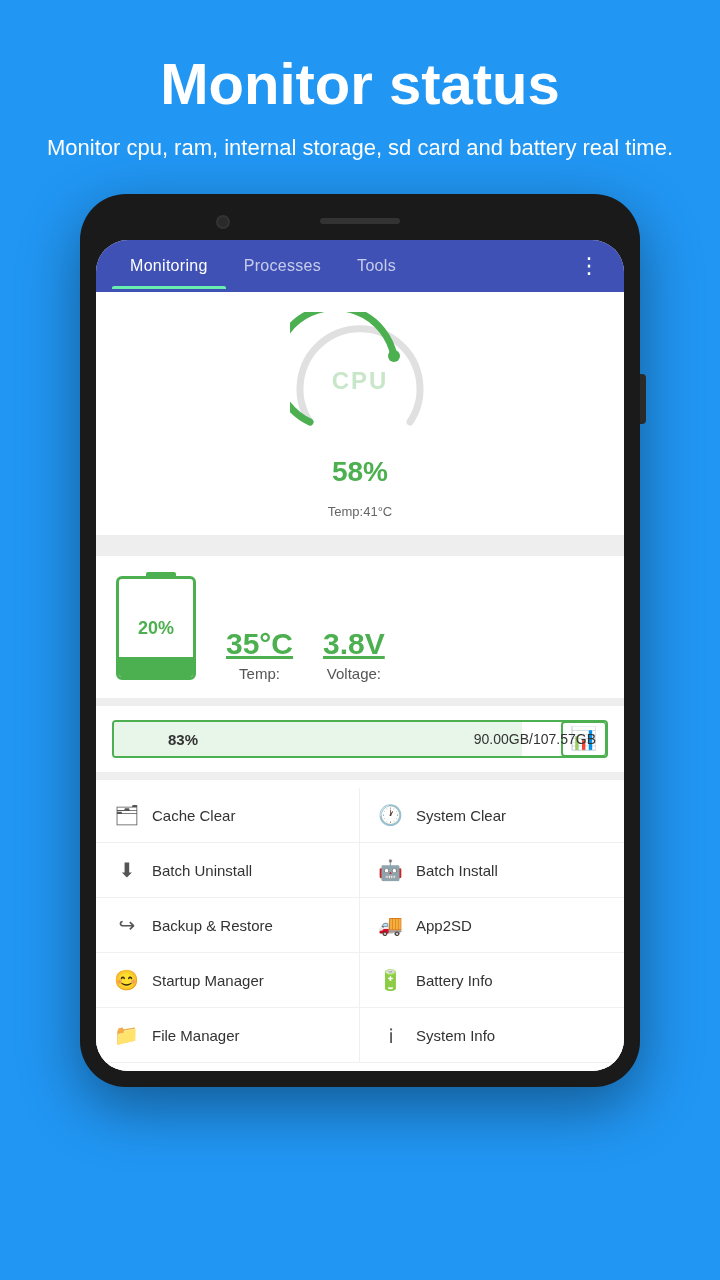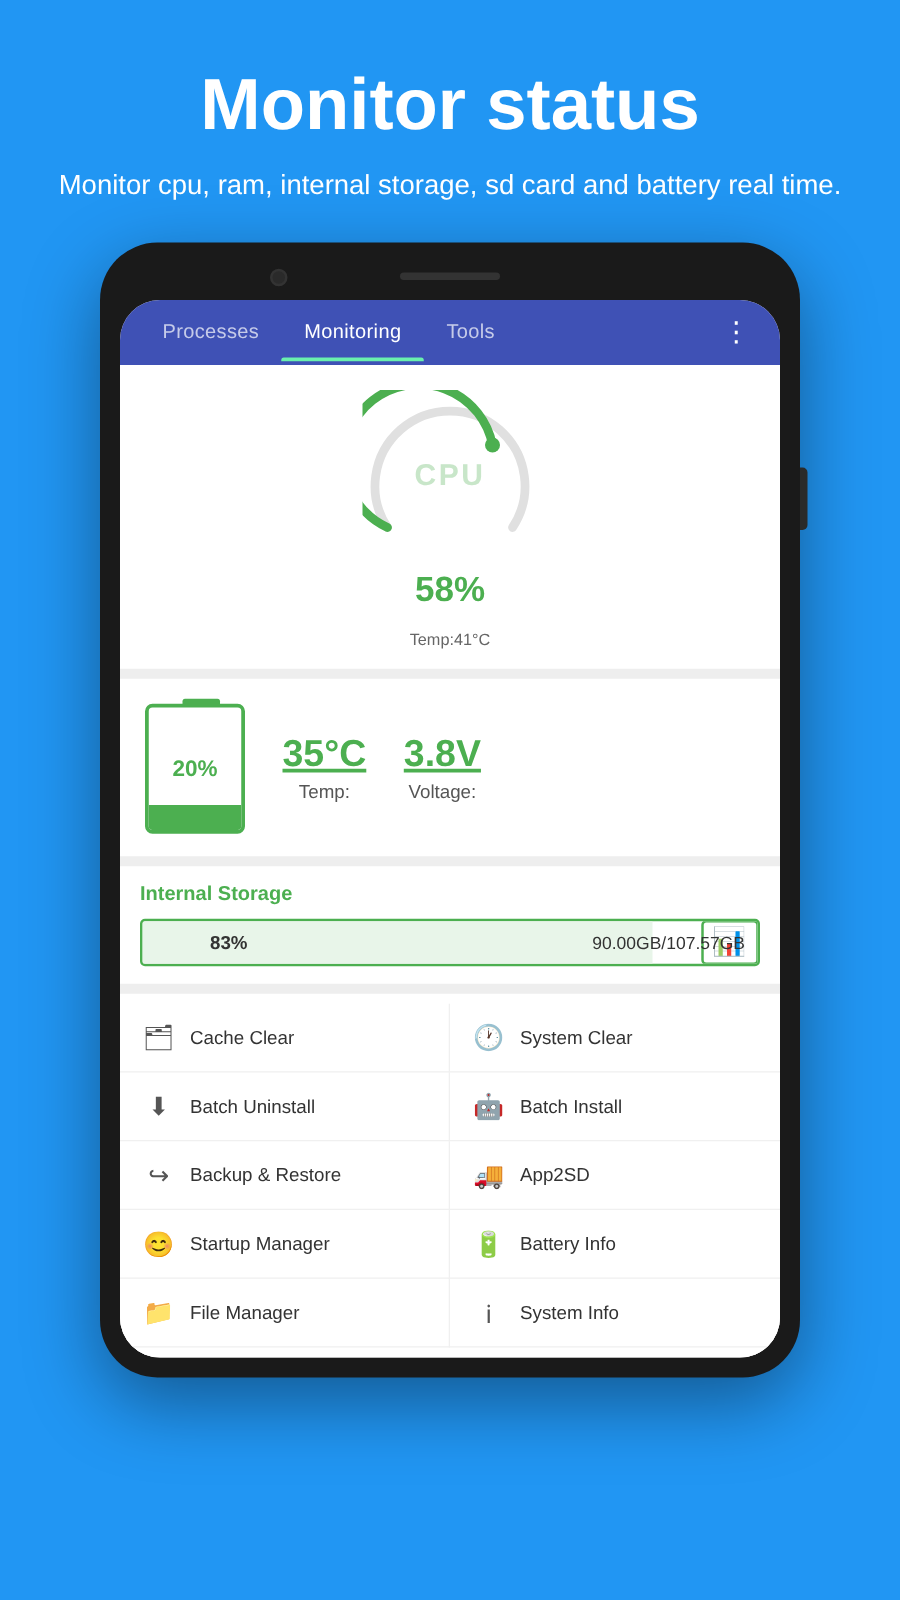--- a/index.html
+++ b/index.html
@@ -180,23 +180,23 @@
     .gauge-sub {
       font-size: 13px;
       color: #666;
       margin-top: 16px;
     }
 
     
     .battery-row {
       background: white;
       display: flex;
-      align-items: center;
+      align-items: flex-end;
       padding: 16px 20px;
-      margin-top: 8px;
+      margin-top: 21px;
       gap: 20px;
     }
 
     .battery-icon {
       position: relative;
       width: 90px;
       height: 110px;
     }
 
     .battery-body {
@@ -401,25 +401,25 @@
 
     <div class="phone-top">
       <div class="phone-camera"></div>
       <div class="phone-speaker"></div>
     </div>
 
     <div class="phone-screen">
 
       <div class="app-bar">
         <div class="app-bar-tabs">
+          <div class="tab active">
+            <span>Monitoring</span>
+          </div>
           <div class="tab">
             <span>Processes</span>
-          </div>
-          <div class="tab active">
-            <span>Monitoring</span>
           </div>
           <div class="tab">
             <span>Tools</span>
           </div>
         </div>
         <div class="menu-dots">⋮</div>
       </div>
 
       <div class="screen-content">
 
@@ -458,21 +458,20 @@
               <div class="battery-stat-label">Temp:</div>
             </div>
             <div class="battery-stat">
               <div class="battery-stat-val">3.8V</div>
               <div class="battery-stat-label">Voltage:</div>
             </div>
           </div>
         </div>
 
         <div class="storage-section">
-          <div class="storage-title">Internal Storage</div>
           <div class="storage-bar-wrap">
             <div class="storage-bar-fill"></div>
             <span class="storage-pct">83%</span>
             <span class="storage-size">90.00GB/107.57GB</span>
             <div class="storage-chart-btn">
               <span class="chart-icon">📊</span>
             </div>
           </div>
         </div>
 

